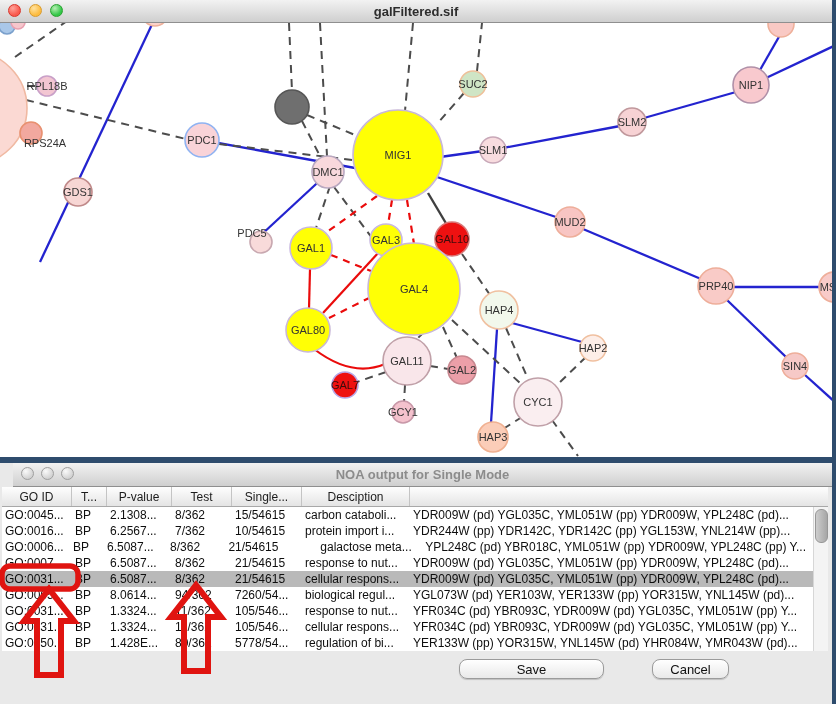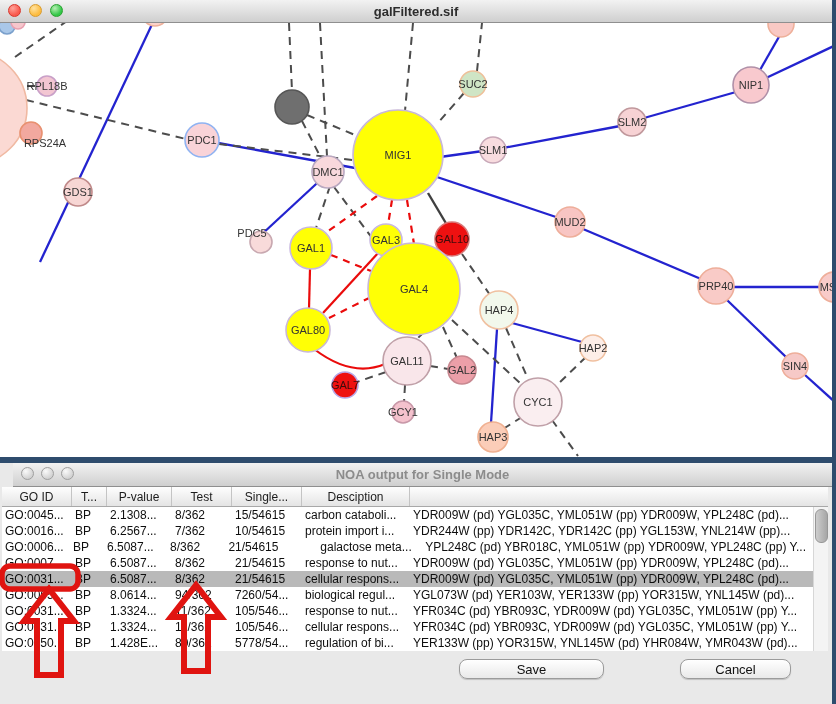--- a/index.html
+++ b/index.html
@@ -34,21 +34,21 @@
   .td{font-size:12px;line-height:16px;color:#0e0e0e;white-space:nowrap;overflow:hidden;
       padding-left:3px;box-sizing:border-box;}
   #scrollbar{position:absolute;right:0;top:20px;width:15px;height:144px;background:#f4f4f4;
              border-left:1px solid #d7d7d7;box-sizing:border-box;}
   #thumb{position:absolute;left:1px;top:2px;width:11px;height:32px;border-radius:6px;
          background:linear-gradient(90deg,#cdcdcd,#a6a6a6);border:1px solid #979797;}
   .macbtn{position:absolute;height:20px;border:1px solid #9b9b9b;border-radius:8px;
           background:linear-gradient(#ffffff,#e9e9e9);font-family:"Liberation Sans",sans-serif;
           font-size:13px;color:#111;box-shadow:0 1px 1px rgba(0,0,0,.18);}
   #save-btn{left:459px;top:196px;width:145px;}
-  #cancel-btn{left:680px;top:196px;width:111px;}
+  #cancel-btn{left:652px;top:196px;width:77px;}
   #annot{position:absolute;left:0;top:0;pointer-events:none;z-index:40;}
 </style>
 </head>
 <body>
 
 <div id="desktop">
 
   <section class="window" id="net-window">
     <header class="titlebar">
       <span class="tl red"></span>

